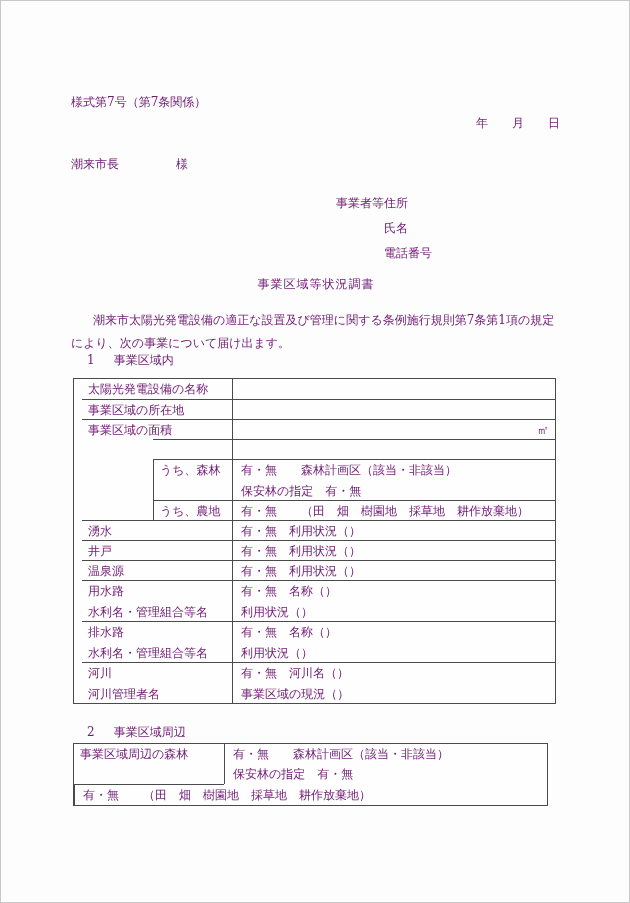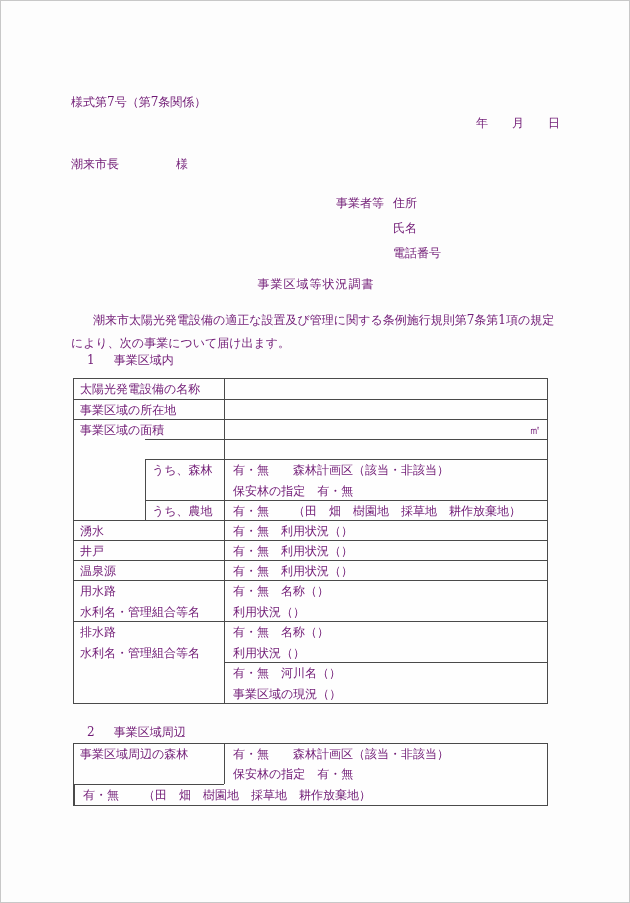--- a/index.html
+++ b/index.html
@@ -14,34 +14,34 @@
     font-size:12px;
     color:#701a75;
     overflow:hidden;
   }
   .abs { position:absolute; }
   .form-no   { left:70px;  top:94px;  line-height:14px; }
   .date-line { right:69px; top:115px; line-height:14px; text-align:right; }
   .addressee-line { left:70px; top:156px; line-height:14px; }
   .honorific { margin-left:57px; }
   .applicant { left:335px; top:190px; display:flex; }
-  .app-label { line-height:25px; margin-right:9px; }
+  .app-label { line-height:25px; }
   .app-fields div { line-height:25px; }
   .doc-title { left:0; top:276px; width:630px; text-align:center; line-height:15px; letter-spacing:1px; }
   .intro { left:70px; top:308px; width:498px; line-height:23px; }
   .intro .indent { text-indent:22px; }
   .sec { line-height:14px; }
   .sec1 { left:86px; top:352px; }
   .sec2 { left:86px; top:724px; }
   .sec-label { margin-left:19px; }
 
   .tbl { position:absolute; display:grid; border:1px solid #4a4a4a; background:#fefefe; }
   .tbl1 { left:72px; top:377px;
           grid-template-columns:71px 79px 323px;
-          grid-template-rows:20px 20px 20px 20px 41px 20px 20px 20px 20px 41px 41px 41px; }
+          grid-template-rows:20px 20px 20px 20px 41px 20px 20px 20px 20px 41px 41px 41px;padding-left:8px; }
   .tbl2 { left:72px; top:742px;
           grid-template-columns:150px 323px;
           grid-template-rows:40px 21px; }
   .cell { line-height:20px; padding-left:6px; overflow:visible; }
   .val  { padding-left:8px; }
   .bt { border-top:1px solid #4a4a4a; }
   .bl { border-left:1px solid #4a4a4a; }
   .g-c1  { grid-column:1/2; } .g-c2 { grid-column:2/3; }
   .g-c12 { grid-column:1/3; } .g-c3 { grid-column:3/4; }
   .r1{grid-row:1} .r2{grid-row:2} .r3{grid-row:3} .r4{grid-row:4} .r5{grid-row:5}
@@ -153,20 +153,24 @@
       <div class="ln flexline">
         <span>有・無　名称（</span>
         <span class="close">）</span>
       </div>
       <div class="ln flexline">
         <span>利用状況（</span>
         <span class="close">）</span>
       </div>
     </div>
 
+    <div class="cell g-c12 r12 bt">
+      <div class="ln nowrap">河川</div>
+      <div class="ln nowrap">河川管理者名</div>
+    </div>
     <div class="cell val g-c3 r12 bt bl">
       <div class="ln flexline">
         <span>有・無　河川名（</span>
         <span class="close">）</span>
       </div>
       <div class="ln flexline">
         <span>事業区域の現況（</span>
         <span class="close">）</span>
       </div>
     </div>

